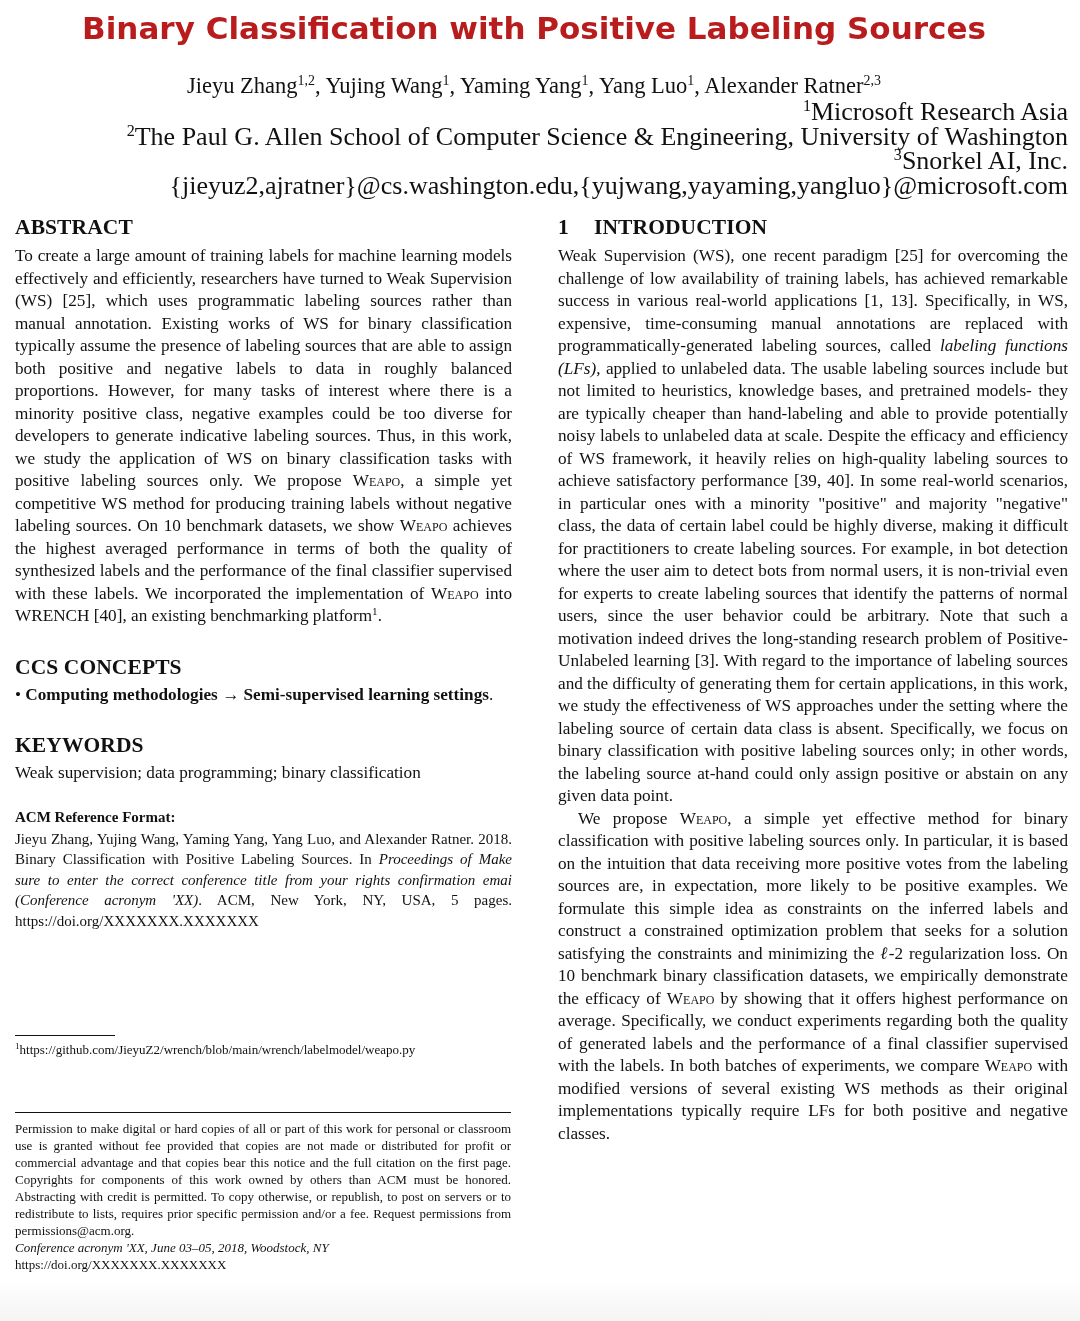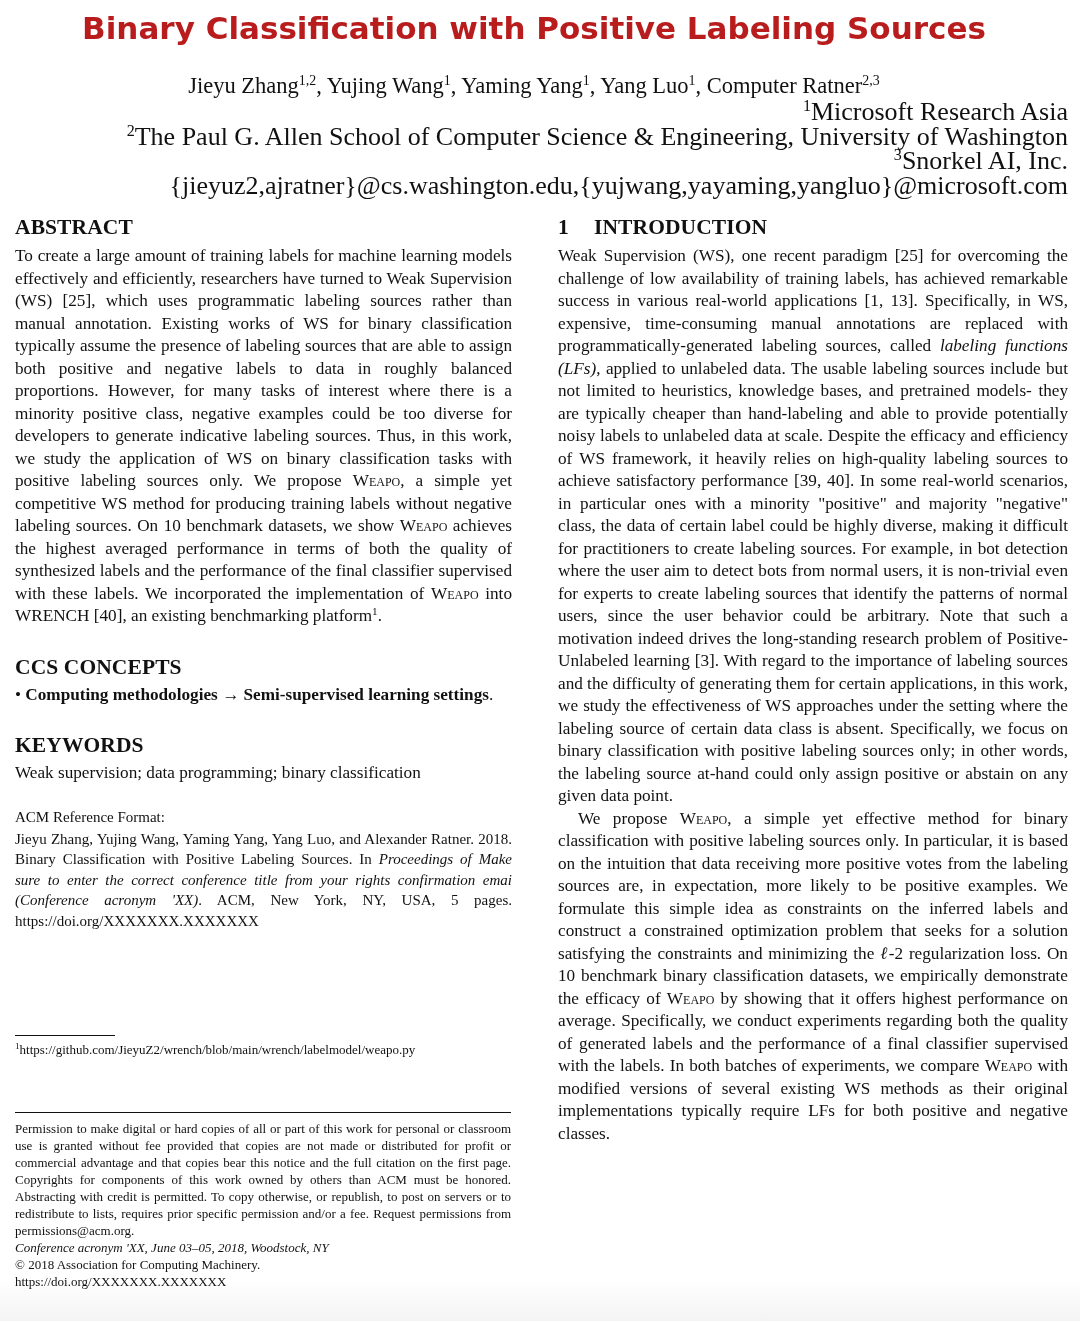--- a/index.html
+++ b/index.html
@@ -32,38 +32,38 @@
   }
   h2 .num { display: inline-block; width: 36px; }
   p.body {
     margin: 0; font-size: 17.2px; line-height: 22.5px; text-align: justify; hyphens: auto;
   }
   p.indent { text-indent: 20px; }
   .sc { font-variant: small-caps; }
   .it { font-style: italic; }
   .ccs { margin-top: 6px; font-size: 17.2px; line-height: 22.5px; font-weight: bold; text-align: justify; }
   .ccs .dot { font-weight: normal; }
-  .ref-head { font-size: 15px; font-weight: normal; line-height: 20px; margin: 0; }
+  .ref-head { font-size: 15px; font-weight: bold; line-height: 20px; margin: 0; }
   .ref-body { font-size: 15px; line-height: 20.5px; text-align: justify; margin: 0; }
   .fn-rule { width: 100px; border-top: 1.5px solid #111; margin: 0; }
   .fn { font-size: 13px; line-height: 18px; margin: 0; }
   .fn sup { font-size: 0.7em; vertical-align: 0.5em; line-height: 0; }
   .perm-rule { border-top: 1.5px solid #111; width: 496px; margin: 0; }
   .perm { font-size: 13px; line-height: 17px; text-align: justify; margin: 0; }
   .perm-line { font-size: 13px; line-height: 17px; margin: 0; }
   sup.fnref { font-size: 0.65em; vertical-align: 0.55em; line-height: 0; }
   .abs { position: absolute; }
 </style>
 </head>
 <body>
 
 <div class="title">Binary Classification with Positive Labeling Sources</div>
 
 <div class="authors">
-  <span>Jieyu Zhang</span><sup>1,2</sup><span>, </span><span>Yujing Wang</span><sup>1</sup><span>, </span><span>Yaming Yang</span><sup>1</sup><span>, </span><span>Yang Luo</span><sup>1</sup><span>, </span><span>Computer Ratner</span><sup>2,3</sup>
+  <span>Jieyu Zhang</span><sup>1,2</sup><span>, </span><span>Yujing Wang</span><sup>1</sup><span>, </span><span>Yaming Yang</span><sup>1</sup><span>, </span><span>Yang Luo</span><sup>1</sup><span>, </span><span>Alexander Ratner</span><sup>2,3</sup>
 </div>
 
 <div class="affil" style="top:100px;"><sup>1</sup><span>Microsoft Research Asia</span></div>
 <div class="affil" style="top:125px;"><sup>2</sup><span>The Paul G. Allen School of Computer Science &amp; Engineering, University of Washington</span></div>
 <div class="affil" style="top:149px;"><sup>3</sup><span>Snorkel AI, Inc.</span></div>
 <div class="affil" style="top:174px;">{jieyuz2,ajratner}@cs.washington.edu,{yujwang,yayaming,yangluo}@microsoft.com</div>
 
 <div class="col col-left">
   <h2>ABSTRACT</h2>
   <p class="body" style="margin-top:3px;"><span>To create a large amount of training labels for machine learning models effectively and efficiently, researchers have turned to Weak Supervision (WS) [25], which uses programmatic labeling sources rather than manual annotation. Existing works of WS for binary classification typically assume the presence of labeling sources that are able to assign both positive and negative labels to data in roughly balanced proportions. However, for many tasks of interest where there is a minority positive class, negative examples could be too diverse for developers to generate indicative labeling sources. Thus, in this work, we study the application of WS on binary classification tasks with positive labeling sources only. We propose </span><span class="sc">Weapo</span><span>, a simple yet competitive WS method for producing training labels without negative labeling sources. On 10 benchmark datasets, we show </span><span class="sc">Weapo</span><span> achieves the highest averaged performance in terms of both the quality of synthesized labels and the performance of the final classifier supervised with these labels. We incorporated the implementation of </span><span class="sc">Weapo</span><span> into WRENCH [40], an existing benchmarking platform</span><sup class="fnref">1</sup><span>.</span></p>
@@ -80,21 +80,20 @@
 
 <div class="abs" style="left:15px; top:1035px; width:497px;">
   <div class="fn-rule"></div>
   <p class="fn" style="margin-top:5px;"><sup>1</sup><span>https://github.com/JieyuZ2/wrench/blob/main/wrench/labelmodel/weapo.py</span></p>
 </div>
 
 <div class="abs" style="left:15px; top:1112px; width:496px;">
   <div class="perm-rule"></div>
   <p class="perm" style="margin-top:7px;">Permission to make digital or hard copies of all or part of this work for personal or classroom use is granted without fee provided that copies are not made or distributed for profit or commercial advantage and that copies bear this notice and the full citation on the first page. Copyrights for components of this work owned by others than ACM must be honored. Abstracting with credit is permitted. To copy otherwise, or republish, to post on servers or to redistribute to lists, requires prior specific permission and/or a fee. Request permissions from permissions@acm.org.</p>
   <p class="perm-line it">Conference acronym 'XX, June 03–05, 2018, Woodstock, NY</p>
-  <p class="perm-line">© 2018 Association for Computing Machinery.</p>
   <p class="perm-line">https://doi.org/XXXXXXX.XXXXXXX</p>
 </div>
 
 <div class="col col-right">
   <h2><span class="num">1</span><span>INTRODUCTION</span></h2>
   <p class="body" style="margin-top:3px;"><span>Weak Supervision (WS), one recent paradigm [25] for overcoming the challenge of low availability of training labels, has achieved remarkable success in various real-world applications [1, 13]. Specifically, in WS, expensive, time-consuming manual annotations are replaced with programmatically-generated labeling sources, called </span><span class="it">labeling functions (LFs)</span><span>, applied to unlabeled data. The usable labeling sources include but not limited to heuristics, knowledge bases, and pretrained models- they are typically cheaper than hand-labeling and able to provide potentially noisy labels to unlabeled data at scale. Despite the efficacy and efficiency of WS framework, it heavily relies on high-quality labeling sources to achieve satisfactory performance [39, 40]. In some real-world scenarios, in particular ones with a minority "positive" and majority "negative" class, the data of certain label could be highly diverse, making it difficult for practitioners to create labeling sources. For example, in bot detection where the user aim to detect bots from normal users, it is non-trivial even for experts to create labeling sources that identify the patterns of normal users, since the user behavior could be arbitrary. Note that such a motivation indeed drives the long-standing research problem of Positive-Unlabeled learning [3]. With regard to the importance of labeling sources and the difficulty of generating them for certain applications, in this work, we study the effectiveness of WS approaches under the setting where the labeling source of certain data class is absent. Specifically, we focus on binary classification with positive labeling sources only; in other words, the labeling source at-hand could only assign positive or abstain on any given data point.</span></p>
   <p class="body indent"><span>We propose </span><span class="sc">Weapo</span><span>, a simple yet effective method for binary classification with positive labeling sources only. In particular, it is based on the intuition that data receiving more positive votes from the labeling sources are, in expectation, more likely to be positive examples. We formulate this simple idea as constraints on the inferred labels and construct a constrained optimization problem that seeks for a solution satisfying the constraints and minimizing the </span><span class="it">ℓ</span><span>-2 regularization loss. On 10 benchmark binary classification datasets, we empirically demonstrate the efficacy of </span><span class="sc">Weapo</span><span> by showing that it offers highest performance on average. Specifically, we conduct experiments regarding both the quality of generated labels and the performance of a final classifier supervised with the labels. In both batches of experiments, we compare </span><span class="sc">Weapo</span><span> with modified versions of several existing WS methods as their original implementations typically require LFs for both positive and negative classes.</span></p>
 </div>
 
 </body></html>

